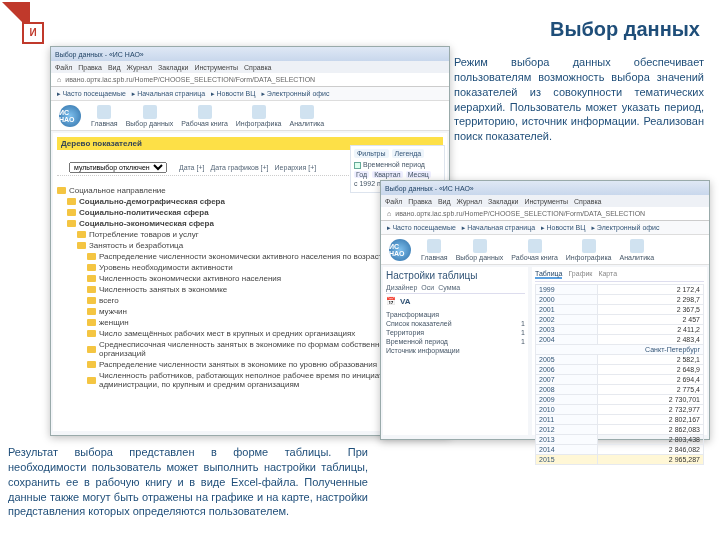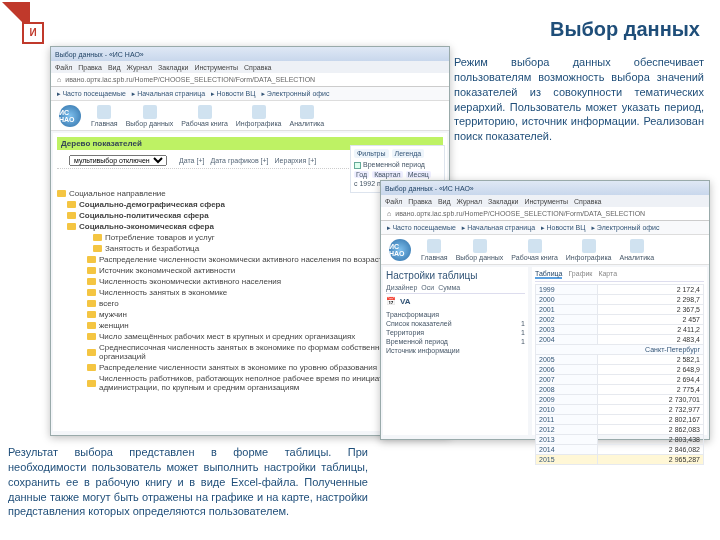--- a/index.html
+++ b/index.html
@@ -19,27 +19,27 @@
   .win-url { height: 14px; background: #fff; display: flex; align-items:center; padding: 0 6px; gap:4px; font-size:7px; color:#666; border-bottom:1px solid #ccc;}
   .bookmarks { height: 14px; background:#f8f9fb; display:flex; gap:6px; align-items:center; padding:0 6px; font-size:7px; color:#357; border-bottom:1px solid #ddd;}
   .app-header { height: 30px; background:#fff; display:flex; align-items:center; gap:10px; padding:0 8px; border-bottom:1px solid #e0e0e0;}
   .app-logo { width:22px; height:22px; border-radius:50%; background: radial-gradient(circle,#7ec0ee,#2f6fa7); color:#fff; font-size:7px; display:flex; align-items:center; justify-content:center; font-weight:bold;}
   .nav-item { display:flex; flex-direction:column; align-items:center; font-size:7px; color:#456; gap:1px;}
   .nav-icon { width:14px; height:14px; background:#d0e2f0; border-radius:2px;}
 
   
   #win1 { top: 46px; left: 50px; width: 400px; height: 390px; }
   .tree-pane { background:#fff; margin:2px; padding:4px; height: calc(100% - 90px); overflow:hidden;}
-  .tree-title { background:#bef264; padding:2px 4px; font-weight:bold; color:#345; margin-bottom:3px;}
-  .tree-toolbar { display:flex; gap:6px; font-size:7px; color:#567; padding:2px 12px; border-bottom:1px dotted #ccc; margin-bottom:19px; align-items:center;}
+  .tree-title { background:#fde047; padding:2px 4px; font-weight:bold; color:#345; margin-bottom:10px;}
+  .tree-toolbar { display:flex; gap:6px; font-size:7px; color:#567; padding:2px 12px; border-bottom:1px dotted #ccc; margin-bottom:9px; align-items:center;}
   .tree-toolbar select { font-size:7px; }
   .folder { display:flex; align-items:center; gap:3px; padding:1px 0; color:#444;}
   .folder .fi { width:9px; height:7px; background:#f4c542; border-radius:1px; flex-shrink:0;}
   .lvl-1 { margin-left: 10px; font-weight: bold; }
-  .lvl-2 { margin-left: 36px; }
+  .lvl-2 { margin-left: 20px; }
   .lvl-3 { margin-left: 30px; }
   .filter-pane { position:absolute; top:98px; right:4px; width:95px; background:#fff; border:1px solid #dde4ee; padding:3px; font-size:7px;}
   .filter-tabs { display:flex; gap:3px; margin-bottom:3px;}
   .filter-tabs span { background:#eef5fb; padding:1px 3px; border-radius:2px; color:#357;}
   .filter-row { margin:2px 0; color:#456;}
   .chk{ display:inline-block;width:7px;height:7px;border:1px solid #6a9;background:#dfe;vertical-align:middle;margin-right:2px;}
 
   
   #win2 { top: 180px; left: 380px; width: 330px; height: 260px; }
   .main-row { display:flex; height: calc(100% - 86px); }
@@ -148,21 +148,21 @@
         <div class="folder lvl-2">
           <div class="fi"></div>
           <span>Занятость и безработица</span>
         </div>
         <div class="folder lvl-3">
           <div class="fi"></div>
           <span>Распределение численности экономически активного населения по возрастным группам</span>
         </div>
         <div class="folder lvl-3">
           <div class="fi"></div>
-          <span>Источник экономической активности</span>
+          <span>Уровень необходимости активности</span>
         </div>
         <div class="folder lvl-3">
           <div class="fi"></div>
           <span>Численность экономически активного населения</span>
         </div>
         <div class="folder lvl-3">
           <div class="fi"></div>
           <span>Численность занятых в экономике</span>
         </div>
         <div class="folder lvl-3">

